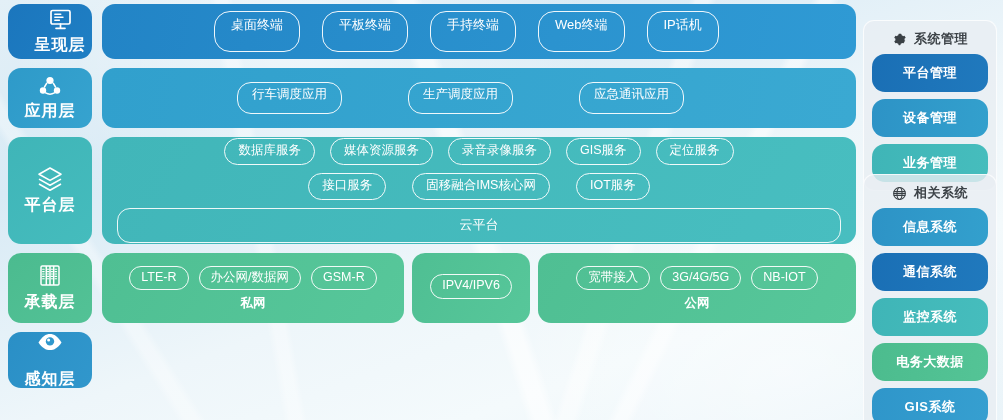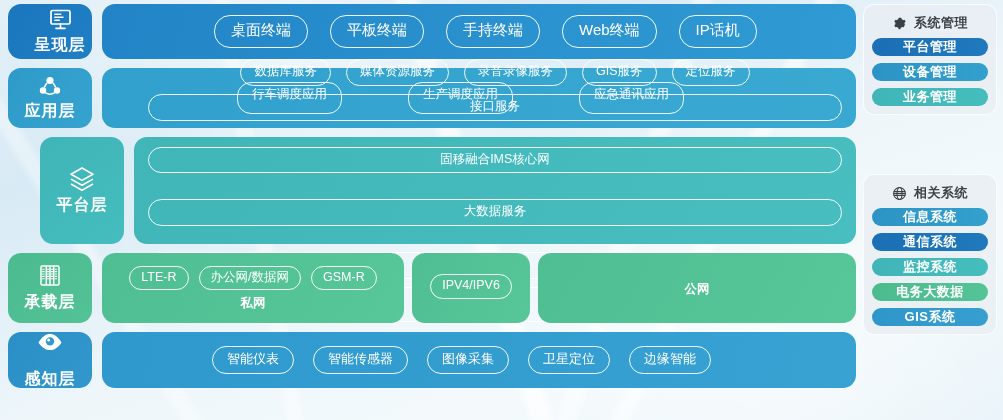--- a/index.html
+++ b/index.html
@@ -41,45 +41,45 @@
     padding: 5px 13px 6px; white-space: nowrap; line-height: 1.1;
     display: inline-flex; align-items: center; justify-content: center;
   }
   .pill-row { display: flex; align-items: center; }
 
   
   .c-present { background: linear-gradient(120deg,#1b76bd,#1f7fc4); padding-left: 20px; }
   .c-present-body { background: linear-gradient(100deg,#2284c6,#2b93cf 60%,#2f9ad4); }
   .c-app { background: linear-gradient(120deg,#2e9ac9,#36a3cf); }
   .c-app-body { background: linear-gradient(100deg,#31a0cd,#3aa9d2); }
-  .c-plat { background: linear-gradient(140deg,#3fb5b8,#45bcbd); margin-left: 32px; }
+  .c-plat { background: linear-gradient(140deg,#3fb5b8,#45bcbd); }
   .c-plat-body { background: linear-gradient(120deg,#41b6b9,#48bec0); }
   .c-bear { background: linear-gradient(140deg,#4bbb8f,#53c296); }
   .c-bear-body { background: linear-gradient(120deg,#4fbf93,#57c79a); }
   .c-sense { background: linear-gradient(120deg,#2a8fc6,#3197cc); gap: 16px; }
   .c-sense-body { background: linear-gradient(100deg,#2f98cd,#38a2d3); }
 
   
   .r-present .layer-tag, .r-present .layer-body { height: 55px; }
   .r-app     .layer-tag, .r-app .layer-body     { height: 60px; }
   .r-plat    .layer-tag, .r-plat .layer-body    { height: 107px; }
   .r-bear    .layer-tag, .r-bear .layer-body    { height: 70px; }
   .r-sense   .layer-tag, .r-sense .layer-body   { height: 56px; }
 
   .r-present .layer-body { display:flex; align-items:center; }
   .r-present .pill-row { gap: 22px; margin-left: 112px; }
-  .r-present .pill { padding: 6px 16px 8px; font-size: 15px; border-radius: 16px; }
+  .r-present .pill { padding: 6px 16px 18px; font-size: 13px; border-radius: 16px; }
 
   .r-app .layer-body { display:flex; align-items:center; }
   .r-app .pill-row { gap: 66px; margin-left: 135px; }
   .r-app .pill { padding: 5px 14px 12px; font-size: 12.5px; }
 
   .r-plat .layer-body { display:flex; flex-direction:column; justify-content:center; gap:8px; padding: 16px 14px; }
   .plat-r1 { display:flex; gap: 15px; justify-content:center; }
-  .plat-r2 { display:flex; gap: 26px; justify-content:center;flex-direction:column; }
+  .plat-r2 { display:flex; gap: 26px; justify-content:center; }
   .plat-r3 { display:flex; }
   .plat-wide { flex:1; border:1.3px solid rgba(255,255,255,.9); border-radius:13px;
     color:#fff; font-size:13px; text-align:center; padding:7px 0 8px; margin: 0 1px; }
 
   .r-bear .layer-body { background: none !important; display: flex; gap: 8px; }
   .bear-group { border-radius: 13px; position: relative; display:flex; flex-direction:column;
     align-items:center; justify-content:center; gap:5px; padding: 6px 10px 4px; }
   .bear-group .pill-row { gap: 10px; }
   .bear-label { font-size: 12.5px; color:#fff; font-weight: bold; text-align: center; }
   .bg-private { flex: 0 0 302px; }
@@ -94,32 +94,32 @@
   
   .side { position: absolute; right: 6px; width: 134px; }
   .side-panel {
     background: rgba(233,238,242,.80);
     border: 1px solid rgba(255,255,255,.75);
     border-radius: 11px; padding: 6px 8px 8px;
   }
   .side-head { display:flex; align-items:center; justify-content:center; gap:7px; padding: 3px 0 6px; }
   .side-head .side-title { font-size: 13px; font-weight: bold; color: #3d4348; letter-spacing: .5px; }
   .side-btn {
-    border-radius: 13px; height: 18px; margin-bottom: 7px;
+    border-radius: 13px; height: 38px; margin-bottom: 7px;
     display:flex; align-items:center; justify-content:center;
     color:#fff; font-size: 13px; font-weight: bold; letter-spacing: .5px;
   }
   .side-btn:last-child { margin-bottom: 0; }
   .sb-0 { background: linear-gradient(95deg,#1a6fb5,#2079bd); }
   .sb-1 { background: linear-gradient(95deg,#2d93c6,#33a0cd); }
   .sb-2 { background: linear-gradient(95deg,#3fb5b7,#46bdbd); }
   .sb-3 { background: linear-gradient(95deg,#4cbc8e,#54c496); }
   .sb-4 { background: linear-gradient(95deg,#2f96ca,#369fd0); }
   .sb-5 { background: linear-gradient(95deg,#1e74b8,#2580c2); }
-  #panel-system { top: 4px; }
+  #panel-system { top: 20px; }
   #panel-related { top: 174px; }
   .side[id] { position:absolute; }
   svg { display: block; }
 </style>
 </head>
 <body>
 
 <div id="bg-texture"></div>
 
 <div id="root">
@@ -184,21 +184,20 @@
         <div class="plat-r1">
           <span class="pill">数据库服务</span>
           <span class="pill">媒体资源服务</span>
           <span class="pill">录音录像服务</span>
           <span class="pill">GIS服务</span>
           <span class="pill">定位服务</span>
         </div>
         <div class="plat-r2">
           <span class="pill">接口服务</span>
           <span class="pill">固移融合IMS核心网</span>
-          <span class="pill">大数据服务</span>
           <span class="pill">IOT服务</span>
         </div>
         <div class="plat-r3">
           <span class="plat-wide">云平台</span>
         </div>
       </div>
     </div>
 
     <div class="layer-row r-bear">
       <div class="layer-tag c-bear">
@@ -223,44 +222,40 @@
           </div>
           <div class="bear-label">私网</div>
         </div>
         <div class="bear-group c-bear-body bg-mid">
           <div class="pill-row">
             <span class="pill">IPV4/IPV6</span>
           </div>
           <div class="bear-label"></div>
         </div>
         <div class="bear-group c-bear-body bg-public">
+          <div class="pill-row">
+            <span class="pill">宽带接入</span>
+            <span class="pill">3G/4G/5G</span>
+            <span class="pill">NB-IOT</span>
+          </div>
           <div class="bear-label">公网</div>
         </div>
       </div>
     </div>
 
     <div class="layer-row r-sense">
       <div class="layer-tag c-sense">
         <span>
           <svg width="30" height="22" viewBox="0 0 30 22" fill="none" stroke="#fff" stroke-width="1.6">
             <path d="M3.5 11.5C7 5.5 11 3 15 3s8 2.5 11.5 8.5c-3.5 5.5-7.5 7.6-11.5 7.6S7 17 3.5 11.5z" fill="#fff" stroke="none"></path>
             <circle cx="15" cy="10.4" r="4.2" fill="#2f98cd" stroke="none"></circle>
             <circle cx="13.6" cy="9" r="1.5" fill="#fff" stroke="none"></circle>
           </svg>
         </span>
         <span class="tag-label">感知层</span>
-      </div>
-      <div class="layer-body c-sense-body">
-        <div class="pill-row">
-          <span class="pill">智能仪表</span>
-          <span class="pill">智能传感器</span>
-          <span class="pill">图像采集</span>
-          <span class="pill">卫星定位</span>
-          <span class="pill">边缘智能</span>
-        </div>
       </div>
     </div>
 
   </div>
 
   <div class="side" id="panel-system">
     <div class="side-panel">
       <div class="side-head">
         <span>
           <svg width="15" height="15" viewBox="0 0 16 16" fill="#3a4045">

